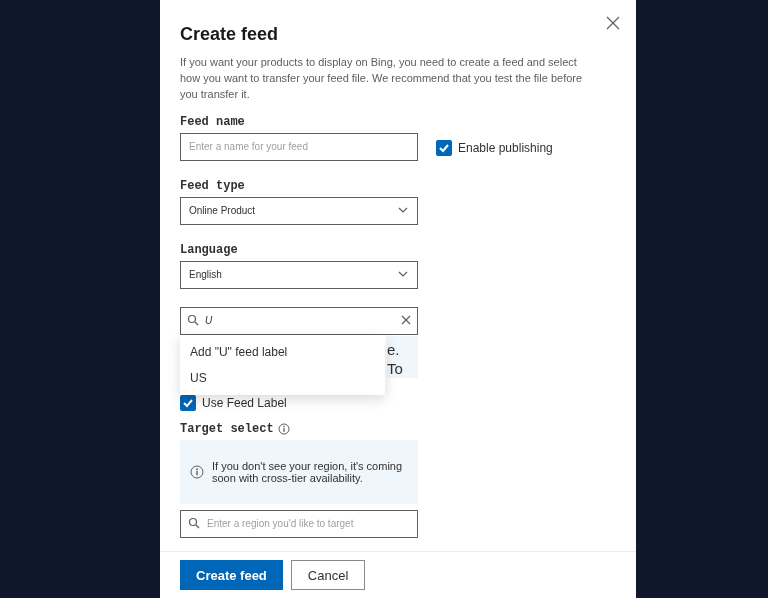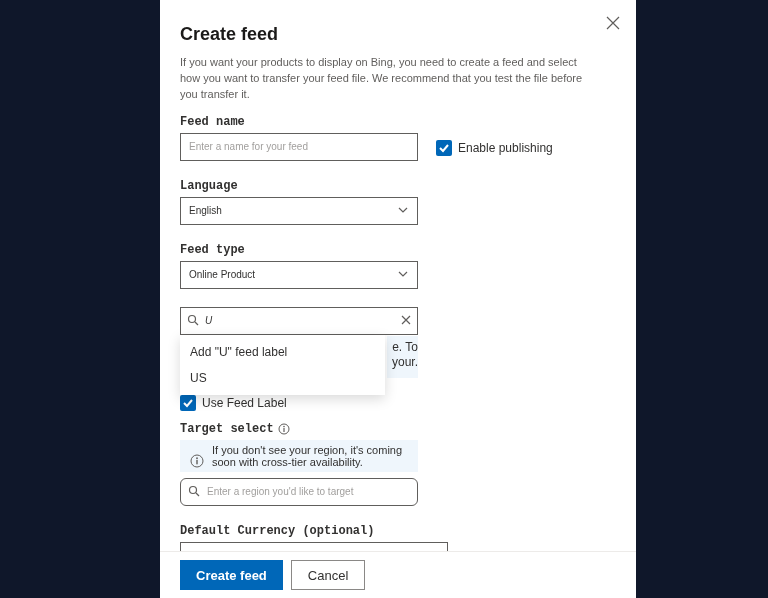--- a/index.html
+++ b/index.html
@@ -167,49 +167,48 @@
     color: #323130;
     cursor: pointer;
   }
   .peek-hint {
     position: absolute;
     top: 29px;
     left: 207px;
     width: 31px;
     height: 38px;
     background: #eff6fc;
-    font-size: 12px;
+    font-size: 15px;
     line-height: 1.3;
     color: #323130;
     padding: 4px 0 0 0;
     z-index: 10;
     overflow: hidden;
-    text-align: right;
+    text-align: left;
   }
   .use-feed-label-wrap {
     margin-top: 52px;
   }
   
   .hint-box {
     width: 238px;
     box-sizing: border-box;
     background: #eff6fc;
-    padding: 4px 10px;
+    padding: 20px 10px;
     font-size: 11px;
     color: #323130;
     display: flex;
     gap: 8px;
-    align-items: flex-end;
+    align-items: center;
     margin-bottom: 6px;
   }
   .hint-box svg { width: 14px; height: 14px; flex: none; margin-top: 1px; color: #605e5c; }
   .region-input {
     padding-left: 26px;
     color: #a19f9d;
-    border-radius: 6px;
   }
   .region-input .search-ico {
     position: absolute;
     left: 7px;
     top: 50%;
     transform: translateY(-50%);
     color: #605e5c;
   }
   .region-input .search-ico svg { width: 12px; height: 12px; }
   .sel-wide { width: 268px; }
@@ -273,35 +272,35 @@
         <span class="cb-box">
           <svg viewBox="0 0 12 12">
               <path d="M2 6 L5 9 L10 3" stroke="currentColor" stroke-width="2" fill="none"></path>
             </svg>
         </span>
         <span>Enable publishing</span>
       </label>
     </div>
 
     <div class="row">
+      <div class="field-label">Feed type</div>
+      <div class="select-box">
+        <span class="sel-text">Online Product</span>
+        <span class="chevron">
+          <svg viewBox="0 0 12 12">
+              <path d="M2 4 L6 8 L10 4" stroke="currentColor" stroke-width="1.2" fill="none"></path>
+            </svg>
+        </span>
+      </div>
+    </div>
+
+    <div class="row">
       <div class="field-label">Language</div>
       <div class="select-box">
         <span class="sel-text">English</span>
-        <span class="chevron">
-          <svg viewBox="0 0 12 12">
-              <path d="M2 4 L6 8 L10 4" stroke="currentColor" stroke-width="1.2" fill="none"></path>
-            </svg>
-        </span>
-      </div>
-    </div>
-
-    <div class="row">
-      <div class="field-label">Feed type</div>
-      <div class="select-box">
-        <span class="sel-text">Online Product</span>
         <span class="chevron">
           <svg viewBox="0 0 12 12">
               <path d="M2 4 L6 8 L10 4" stroke="currentColor" stroke-width="1.2" fill="none"></path>
             </svg>
         </span>
       </div>
     </div>
 
     <div class="row" style="margin-bottom:10px">
       <div class="combo-wrap">

